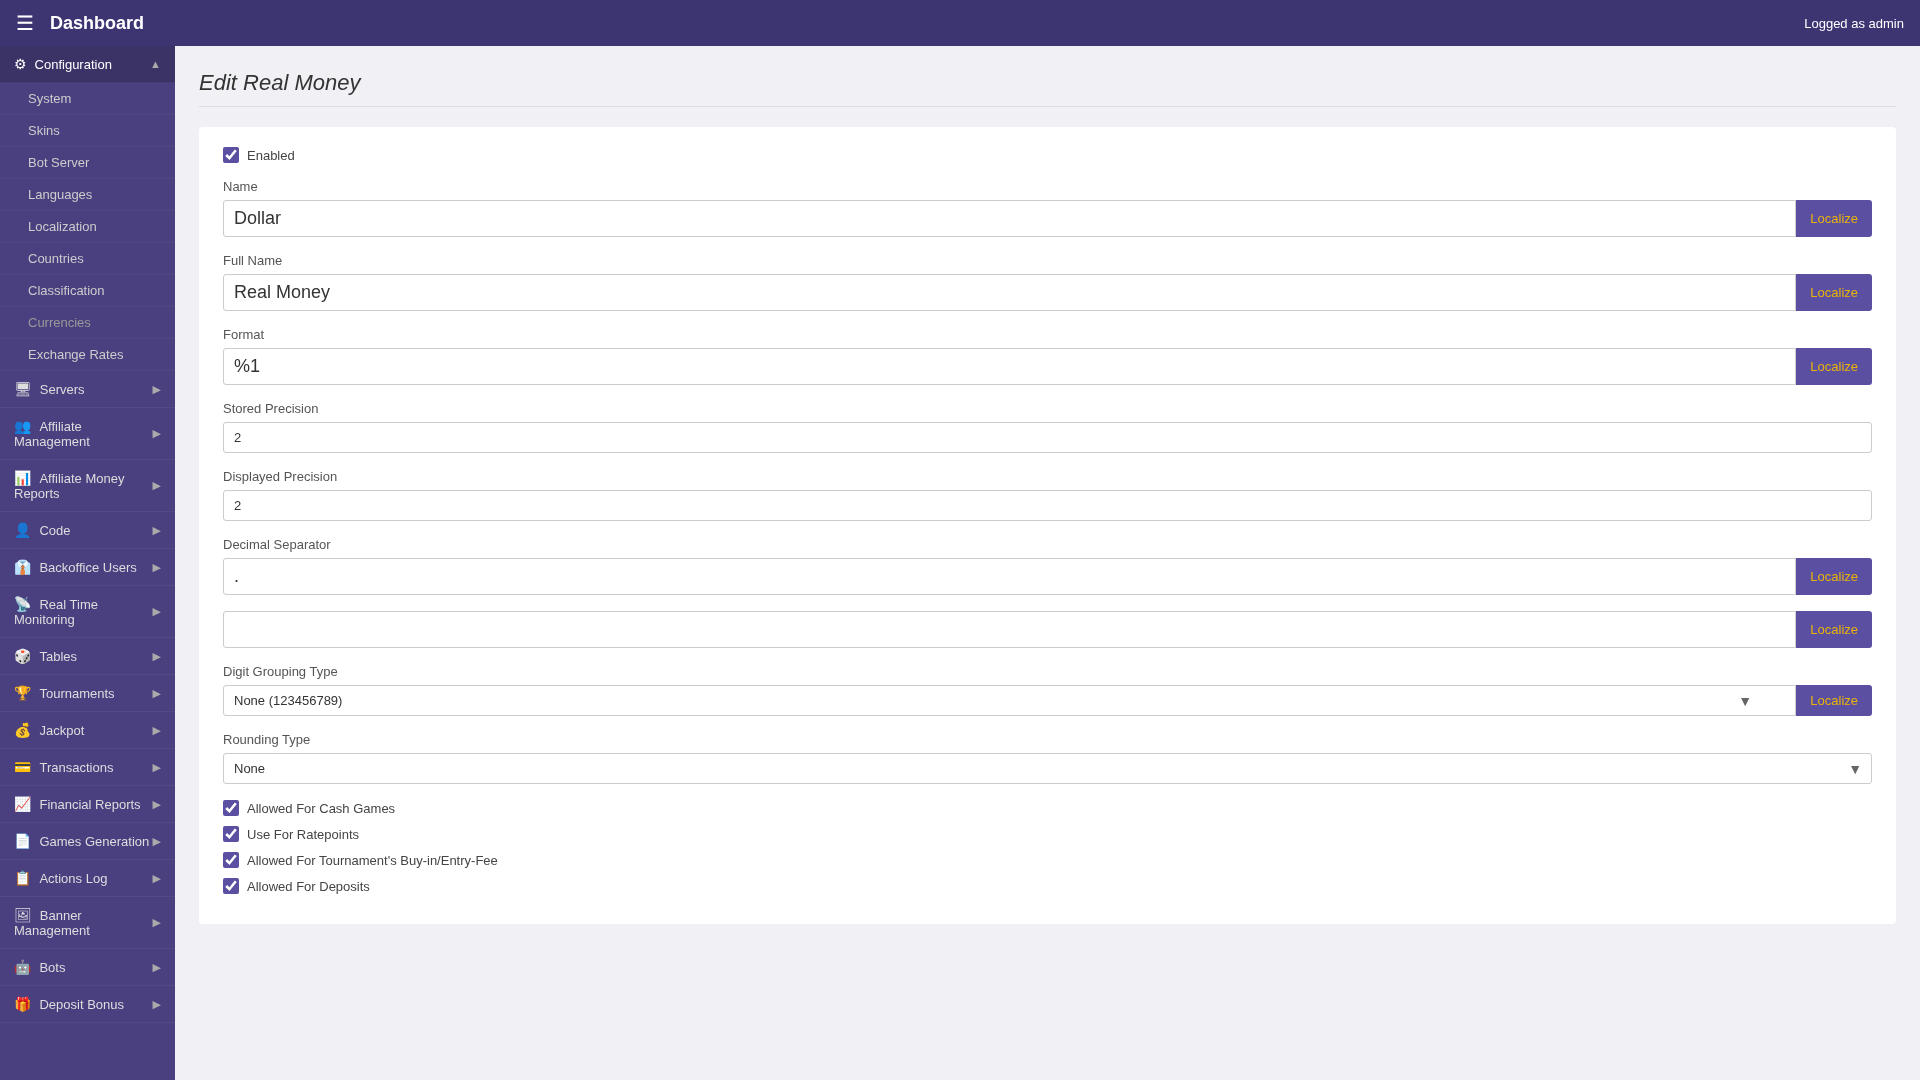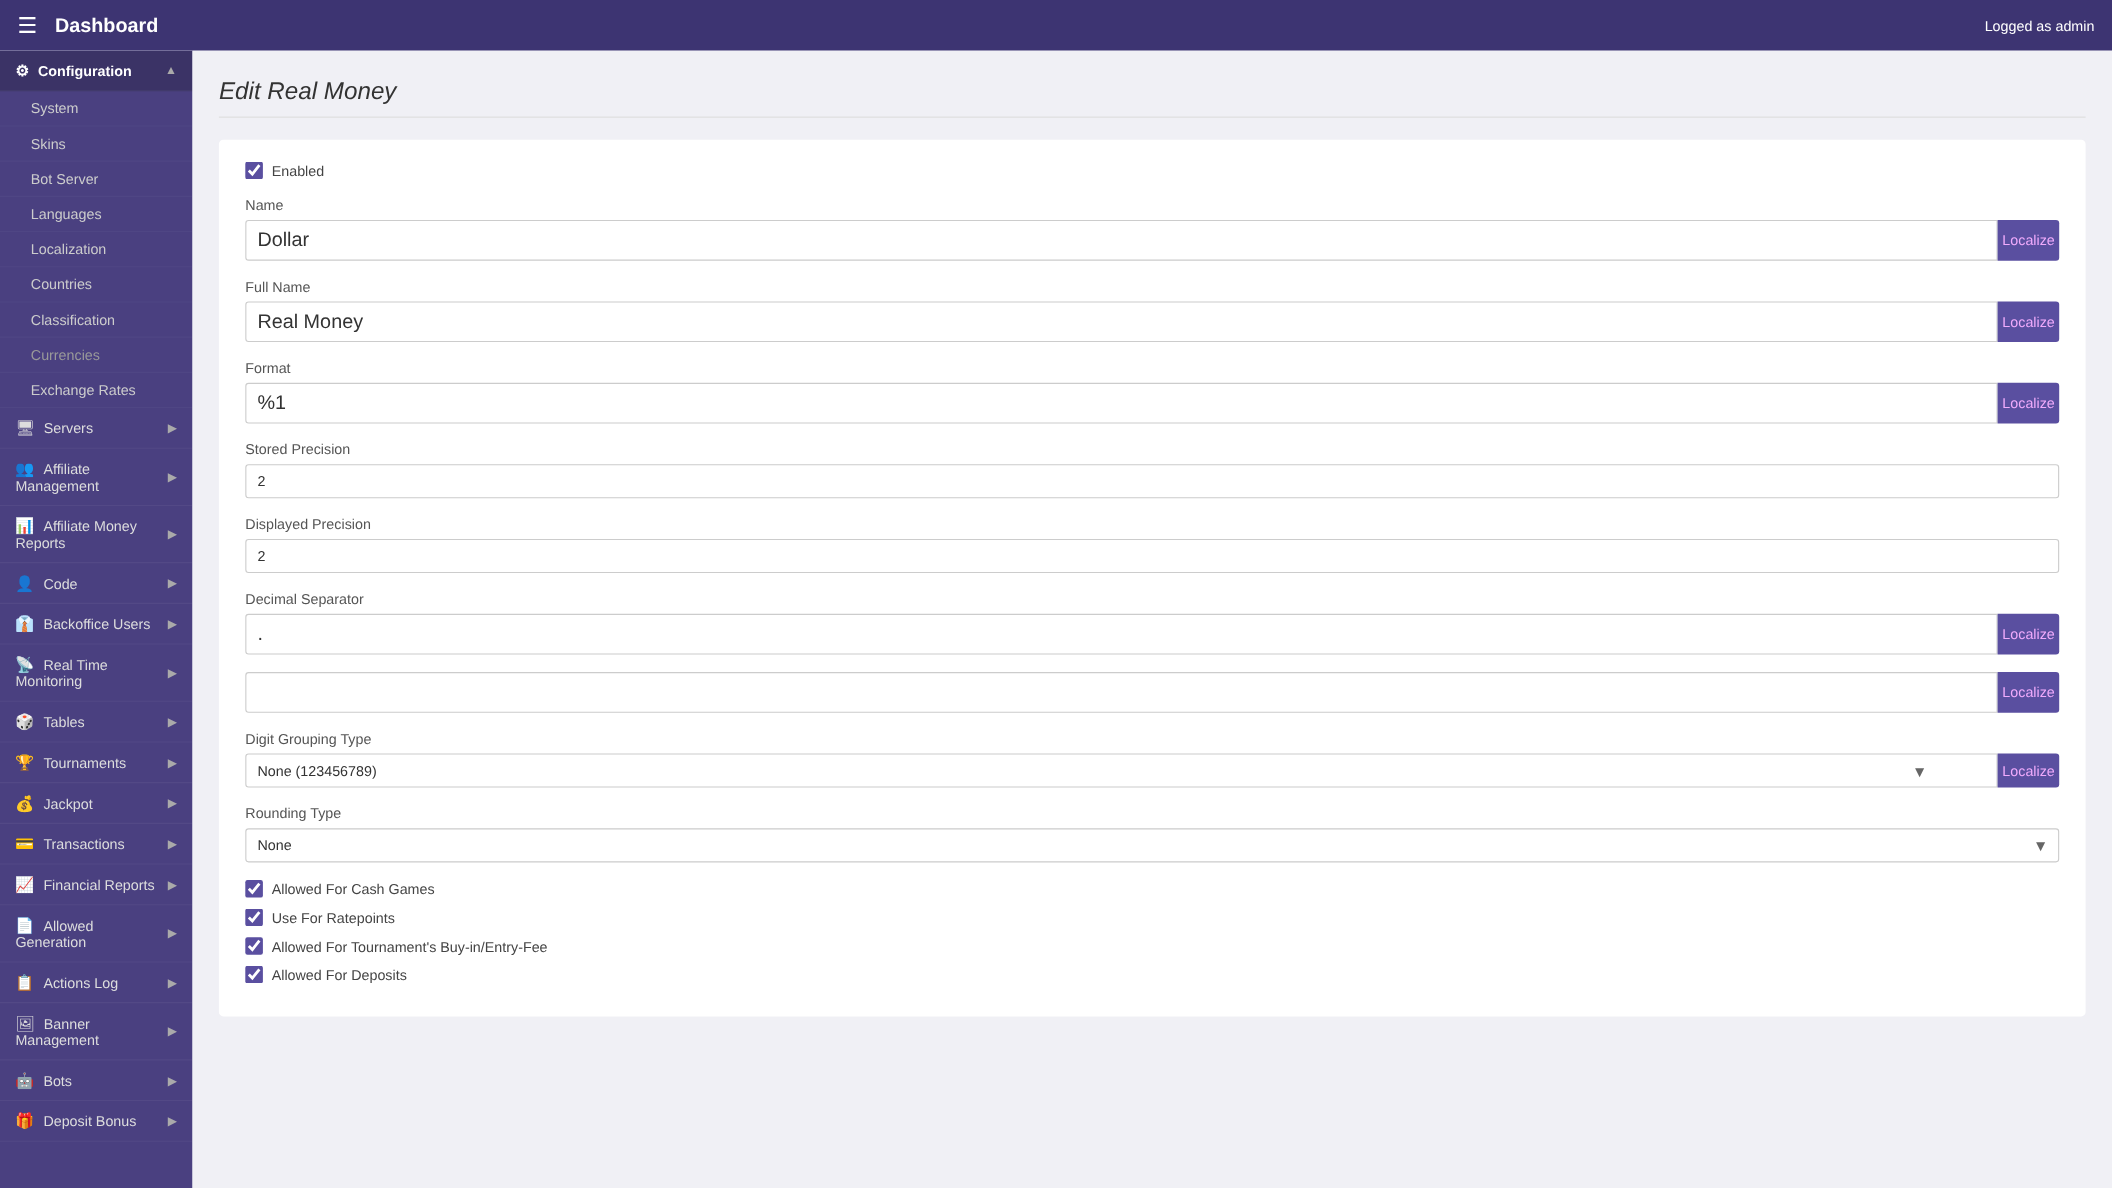--- a/index.html
+++ b/index.html
@@ -40,21 +40,21 @@
       padding: 10px 14px;
       cursor: pointer;
       font-size: 13px;
       color: #ddd;
       border-bottom: 1px solid rgba(255,255,255,0.05);
     }
     .sidebar-item.active { background: rgba(255,255,255,0.15); color: white; }
     .sidebar-item.section-header {
       background: rgba(0,0,0,0.2);
       color: white;
-      font-weight: bold;
+      font-weight: normal;
       font-size: 13px;
       text-align: right;
     }
     .sidebar-item .icon { margin-right: 8px; font-size: 14px; }
     .sidebar-item .arrow { font-size: 11px; color: #aaa; }
     .sidebar-sub-item {
       padding: 8px 14px 8px 28px;
       cursor: pointer;
       font-size: 13px;
       color: #ccc;
@@ -121,23 +121,23 @@
       font-size: 13px;
       color: #333;
       background: white;
       display: flex;
       align-items: center;
       justify-content: space-between;
     }
     .form-input-icon .flag-icon { color: #999; font-size: 16px; }
 
     .localize-btn {
-      padding: 7px 4px;
+      padding: 7px 14px;
       background: #5a4fa0;
-      color: #f0abfc;
+      color: #eab308;
       border: none;
       border-radius: 0 3px 3px 0;
       cursor: pointer;
       font-size: 13px;
       white-space: nowrap;
     }
     .select-group { display: flex; gap: 0; position: relative; }
     .select-group select {
       flex: 1;
       padding: 7px 10px;
@@ -275,21 +275,21 @@
       <span><span class="icon">💳</span><span>Transactions</span></span>
       <span class="arrow">▶</span>
     </div>
 
     <div class="sidebar-item">
       <span><span class="icon">📈</span><span>Financial Reports</span></span>
       <span class="arrow">▶</span>
     </div>
 
     <div class="sidebar-item">
-      <span><span class="icon">📄</span><span>Allowed Generation</span></span>
+      <span><span class="icon">📄</span><span>Games Generation</span></span>
       <span class="arrow">▶</span>
     </div>
 
     <div class="sidebar-item">
       <span><span class="icon">📋</span><span>Actions Log</span></span>
       <span class="arrow">▶</span>
     </div>
 
     <div class="sidebar-item">
       <span><span class="icon">🖼</span><span>Banner Management</span></span>

